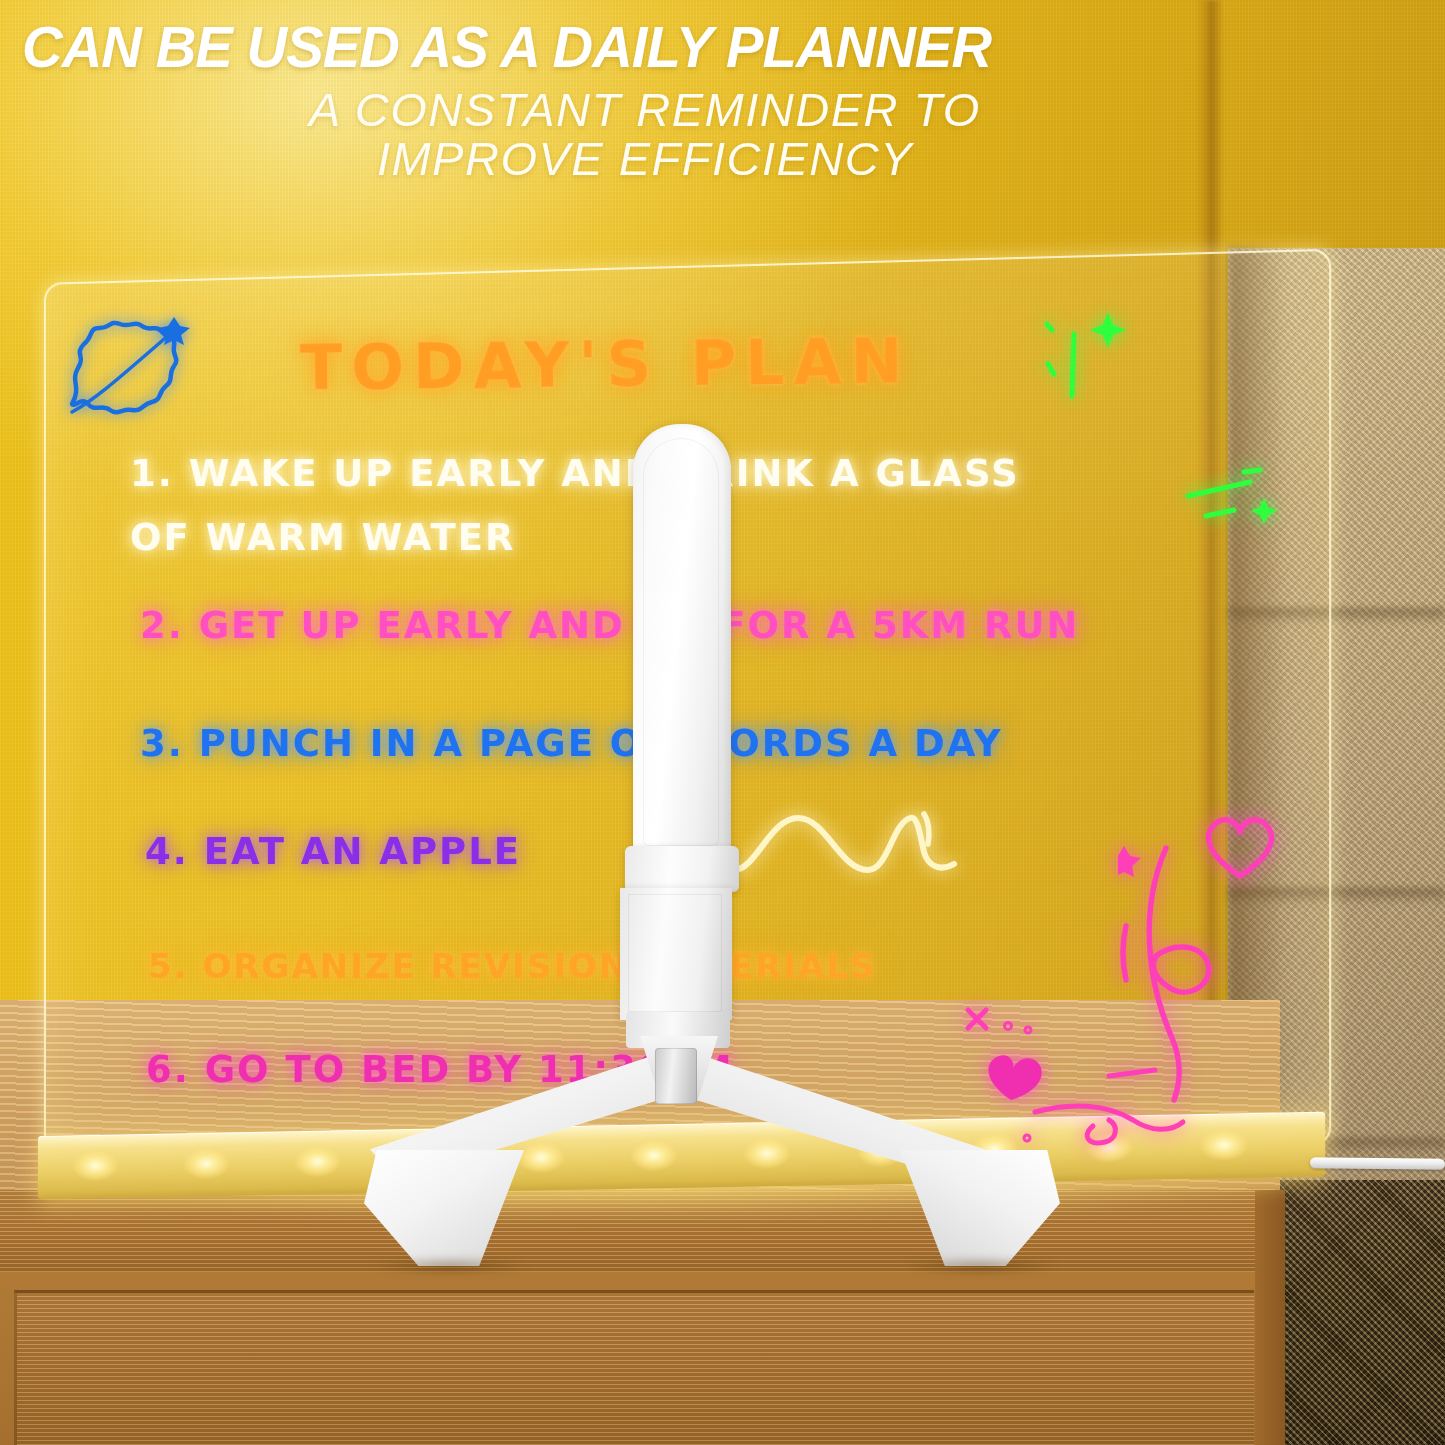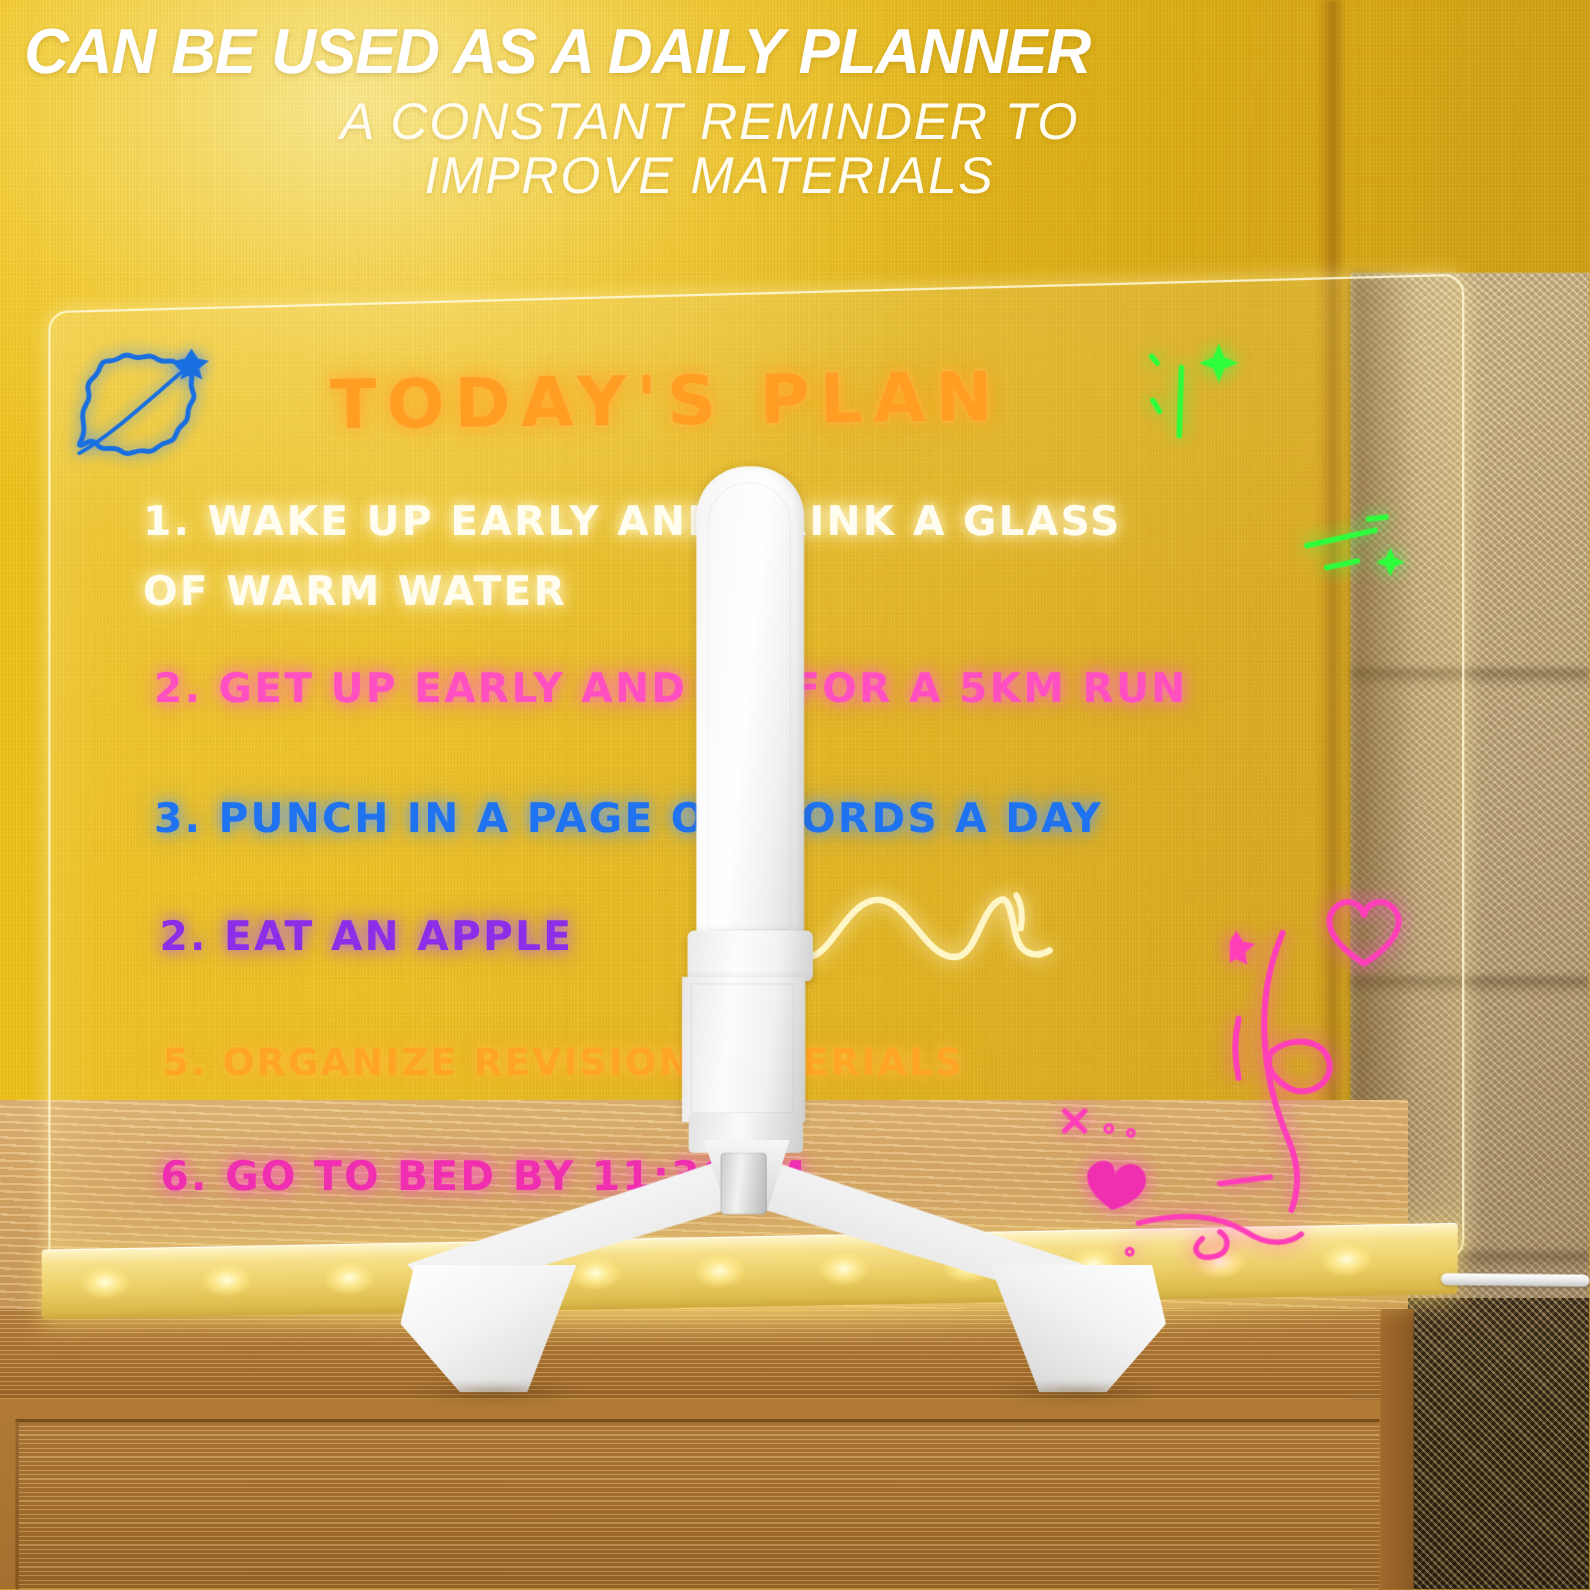--- a/index.html
+++ b/index.html
@@ -333,21 +333,21 @@
     </div>
     <div class="led-cable"></div>
   </div>
 
   <div class="hand plan-title">TODAY'S PLAN</div>
 
   <div class="hand item white i1a">1. WAKE UP EARLY AND DRINK A GLASS</div>
   <div class="hand item white i1b">OF WARM WATER</div>
   <div class="hand item pink i2">2. GET UP EARLY AND GO FOR A 5KM RUN</div>
   <div class="hand item blue i3">3. PUNCH IN A PAGE OF WORDS A DAY</div>
-  <div class="hand item purple i4">2. EAT AN APPLE</div>
+  <div class="hand item purple i4">4. EAT AN APPLE</div>
   <div class="hand item gold i5">5. ORGANIZE REVISION MATERIALS</div>
   <div class="hand item magenta i6">6. GO TO BED BY 11:30PM</div>
 
   <svg class="doodle glow-blue" style="left:58px; top:312px;" width="160" height="120" viewBox="0 0 160 120" fill="none">
     <path d="M14 92 C24 74 12 70 20 56 C28 44 16 42 26 32 C36 24 30 16 42 16 C52 16 52 8 62 12
              C72 16 76 8 84 14 C92 20 98 12 104 20 C110 28 118 24 116 34 C114 44 122 46 116 54
              C110 62 116 68 108 74 C100 80 104 88 94 90 C84 92 84 100 74 98 C64 96 60 104 52 98
              C44 92 36 100 30 92 C24 84 16 96 14 92 Z" stroke="#1a6fe0" stroke-width="4.5" stroke-linejoin="round" stroke-linecap="round"></path>
     <path d="M14 100 C40 86 70 58 112 22" stroke="#1a6fe0" stroke-width="3.5" stroke-linecap="round"></path>
     <path d="M110 14 l6 -9 l6 9 l10 2 l-9 7 l3 10 l-10 -5 l-10 5 l3 -10 l-9 -7 z" fill="#1a6fe0"></path>
@@ -410,17 +410,17 @@
     <div class="foot-l"></div>
     <div class="foot-r"></div>
     <div class="foot-shadow" style="left:370px; width:160px;"></div>
     <div class="foot-shadow" style="left:900px; width:160px;"></div>
   </div>
 
   <div class="head-wrap">
     <div class="headline">CAN BE USED AS A DAILY PLANNER</div>
     <div class="subline">
       <div>A CONSTANT REMINDER TO</div>
-      <div>IMPROVE MATERIALS</div>
+      <div>IMPROVE EFFICIENCY</div>
     </div>
   </div>
 
 </div>
 
 </body></html>

